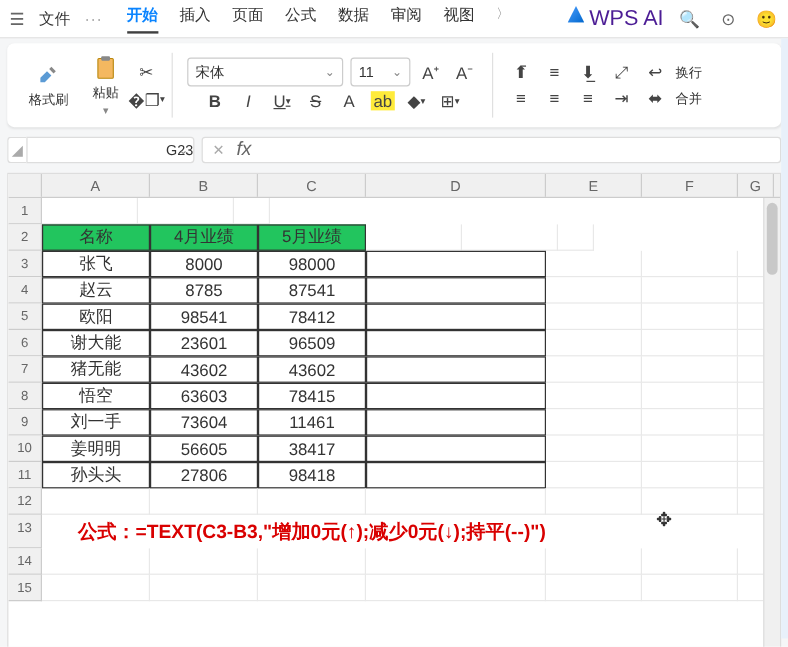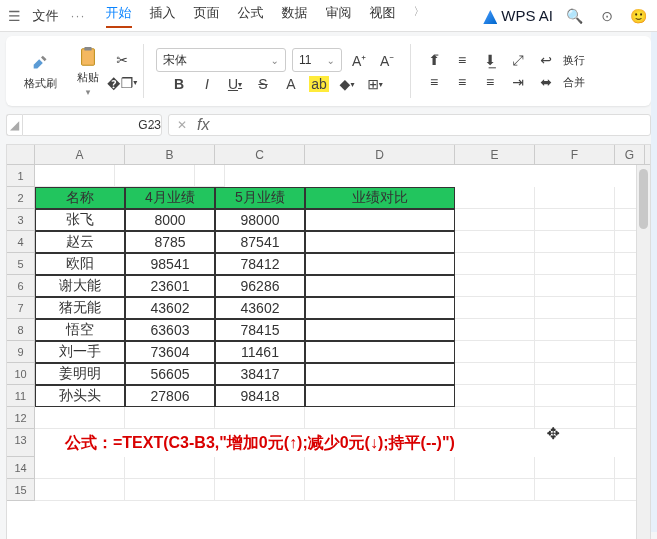--- a/index.html
+++ b/index.html
@@ -3,24 +3,24 @@
 <meta charset="utf-8">
 <style>
 *{box-sizing:border-box;margin:0;padding:0}
 body{width:657px;height:539px;background:#f5f6f7;font-family:"Microsoft YaHei",sans-serif;font-size:12px;color:#333;overflow:hidden;position:relative}
 .titlebar{height:32px;background:#fff;display:flex;align-items:center;padding:0 8px;gap:12px;border-bottom:1px solid #e0e0e0}
 .titlebar .hamburger{font-size:14px;color:#666}
 .titlebar .file-lbl{font-size:13px;color:#333}
 .titlebar .more{color:#888;letter-spacing:1px}
 .tabs{display:flex;gap:18px;margin-left:8px}
 .tabs span{font-size:13px;color:#333;padding-bottom:4px;cursor:pointer}
-.tabs .active{color:#0a84ff;border-bottom:2px solid #c2410c;font-weight:400}
+.tabs .active{color:#0a84ff;border-bottom:2px solid #404040;font-weight:700}
 .tabs .chev{color:#888;font-size:11px}
 .titlebar .right{margin-left:auto;display:flex;gap:12px;align-items:center}
-.wps-ai{display:flex;align-items:flex-end;gap:4px;font-size:15px;color:#0f172a}
+.wps-ai{display:flex;align-items:flex-start;gap:4px;font-size:18px;color:#4c1d95}
 .wps-ai .logo{width:14px;height:14px;background:linear-gradient(135deg,#4a9eff,#0066cc);clip-path:polygon(50% 0,100% 100%,0 100%)}
 .icon-btn{width:20px;height:20px;display:flex;align-items:center;justify-content:center;color:#666;font-size:14px}
 .ribbon{height:70px;background:#fff;margin:4px 6px;border-radius:6px;display:flex;align-items:center;padding:4px 8px;gap:6px;box-shadow:0 1px 2px rgba(0,0,0,0.08)}
 .ribbon-group{display:flex;flex-direction:column;align-items:center;gap:2px;padding:0 4px}
 .ribbon-group.row{flex-direction:row;gap:8px}
 .ribbon-sep{width:1px;height:54px;background:#e0e0e0;margin:0 2px}
 .big-btn{display:flex;flex-direction:column;align-items:center;gap:2px;padding:2px 6px;cursor:pointer}
 .big-btn svg{width:22px;height:22px}
 .big-btn span{font-size:11px;color:#333}
 .small-btns{display:flex;flex-direction:column;gap:4px}
@@ -181,21 +181,20 @@
         <div class="rh">1</div>
         <div class="cell wE"></div>
         <div class="cell wF"></div>
         <div class="cell wG"></div>
       </div>
       <div class="row">
         <div class="rh">2</div>
         <div class="cell wA hdr-cell">名称</div>
         <div class="cell wB hdr-cell">4月业绩</div>
         <div class="cell wC hdr-cell">5月业绩</div>
-        <div class="cell wD hdr-cell">业绩对比</div>
         <div class="cell wE"></div>
         <div class="cell wF"></div>
         <div class="cell wG"></div>
       </div>
       <div class="row">
         <div class="rh">3</div>
         <div class="cell wA data-cell">张飞</div>
         <div class="cell wB data-cell">8000</div>
         <div class="cell wC data-cell">98000</div>
         <div class="cell wD data-cell"></div>
@@ -220,21 +219,21 @@
         <div class="cell wC data-cell">78412</div>
         <div class="cell wD data-cell"></div>
         <div class="cell wE"></div>
         <div class="cell wF"></div>
         <div class="cell wG"></div>
       </div>
       <div class="row">
         <div class="rh">6</div>
         <div class="cell wA data-cell">谢大能</div>
         <div class="cell wB data-cell">23601</div>
-        <div class="cell wC data-cell">96286</div>
+        <div class="cell wC data-cell">96509</div>
         <div class="cell wD data-cell"></div>
         <div class="cell wE"></div>
         <div class="cell wF"></div>
         <div class="cell wG"></div>
       </div>
       <div class="row">
         <div class="rh">7</div>
         <div class="cell wA data-cell">猪无能</div>
         <div class="cell wB data-cell">43602</div>
         <div class="cell wC data-cell">43602</div>

